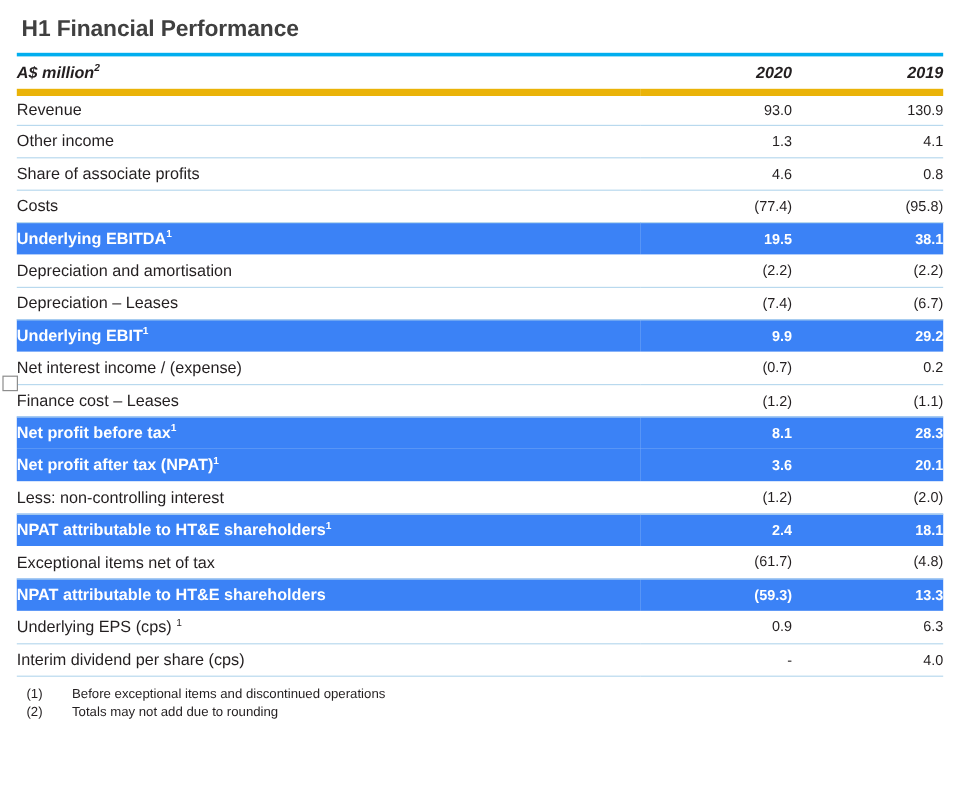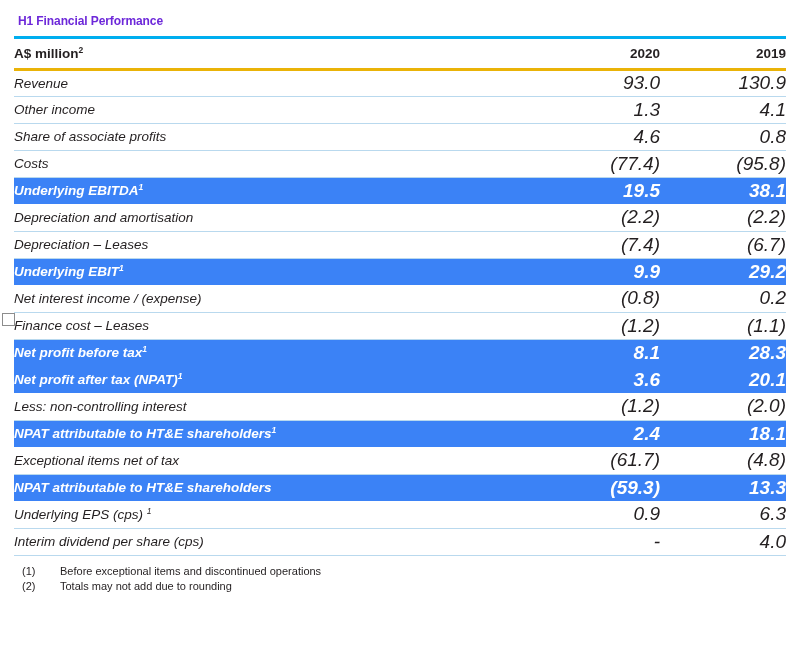--- a/index.html
+++ b/index.html
@@ -16,23 +16,23 @@
     overflow: hidden;
   }
   .page {
     position: relative;
     width: 800px;
     height: 658px;
     box-sizing: border-box;
     padding: 12px 30px 0 14px;
   }
   .title {
-    font-size: 12px;
+    font-size: 19px;
     font-weight: bold;
-    color: #6d28d9;
+    color: #404040;
     letter-spacing: -0.1px;
     margin: 2px 0 8px 4px;
   }
   .title-rule {
     height: 3px;
     background: #00aeef;
     width: 772px;
     margin: 0 0 0 0;
   }
   table.fin {
@@ -42,44 +42,45 @@
     margin-top: 0;
   }
   table.fin td, table.fin th {
     padding: 0;
     vertical-align: middle;
   }
   .col-label { width: 520px; }
   .col-y1 { width: 126px; }
   .col-y2 { width: 126px; }
 
-  tr.row { height: 27px; font-style: italic; }
+  tr.row { height: 27px; }
   tr.head { height: 30px; }
 
   td.lbl {
     text-align: left;
     padding-left: 8px;
     font-size: 13.5px;
     color: #231f20;
     white-space: nowrap;
   }
   td.num {
     text-align: right;
     padding-right: 12px;
-    font-size: 19px;
+    font-size: 12px;
     color: #231f20;
     white-space: nowrap;
   }
   tr.rule td {
     border-bottom: 1px solid #b9d9ee;
   }
   tr.head td {
     font-weight: bold;
     font-size: 13.5px;
-    border-bottom: 3px solid #eab308;
+    border-bottom: 6px solid #eab308;
+    font-style: italic;
   }
   tr.hl td {
     background: #3b82f6;
     color: #ffffff;
     font-weight: bold;
     border-bottom: none;
   }
   tr.hl td.lbl, tr.hl td.num { color: #ffffff; }
   sup {
     font-size: 8.5px;
@@ -167,21 +168,21 @@
           <td class="num">(7.4)</td>
           <td class="num">(6.7)</td>
         </tr>
         <tr class="row hl">
           <td class="lbl"><span>Underlying EBIT</span><sup>1</sup></td>
           <td class="num">9.9</td>
           <td class="num">29.2</td>
         </tr>
         <tr class="row rule">
           <td class="lbl"><span>Net interest income / (expense)</span></td>
-          <td class="num">(0.8)</td>
+          <td class="num">(0.7)</td>
           <td class="num">0.2</td>
         </tr>
         <tr class="row rule">
           <td class="lbl"><span>Finance cost – Leases</span></td>
           <td class="num">(1.2)</td>
           <td class="num">(1.1)</td>
         </tr>
         <tr class="row hl">
           <td class="lbl"><span>Net profit before tax</span><sup>1</sup></td>
           <td class="num">8.1</td>

